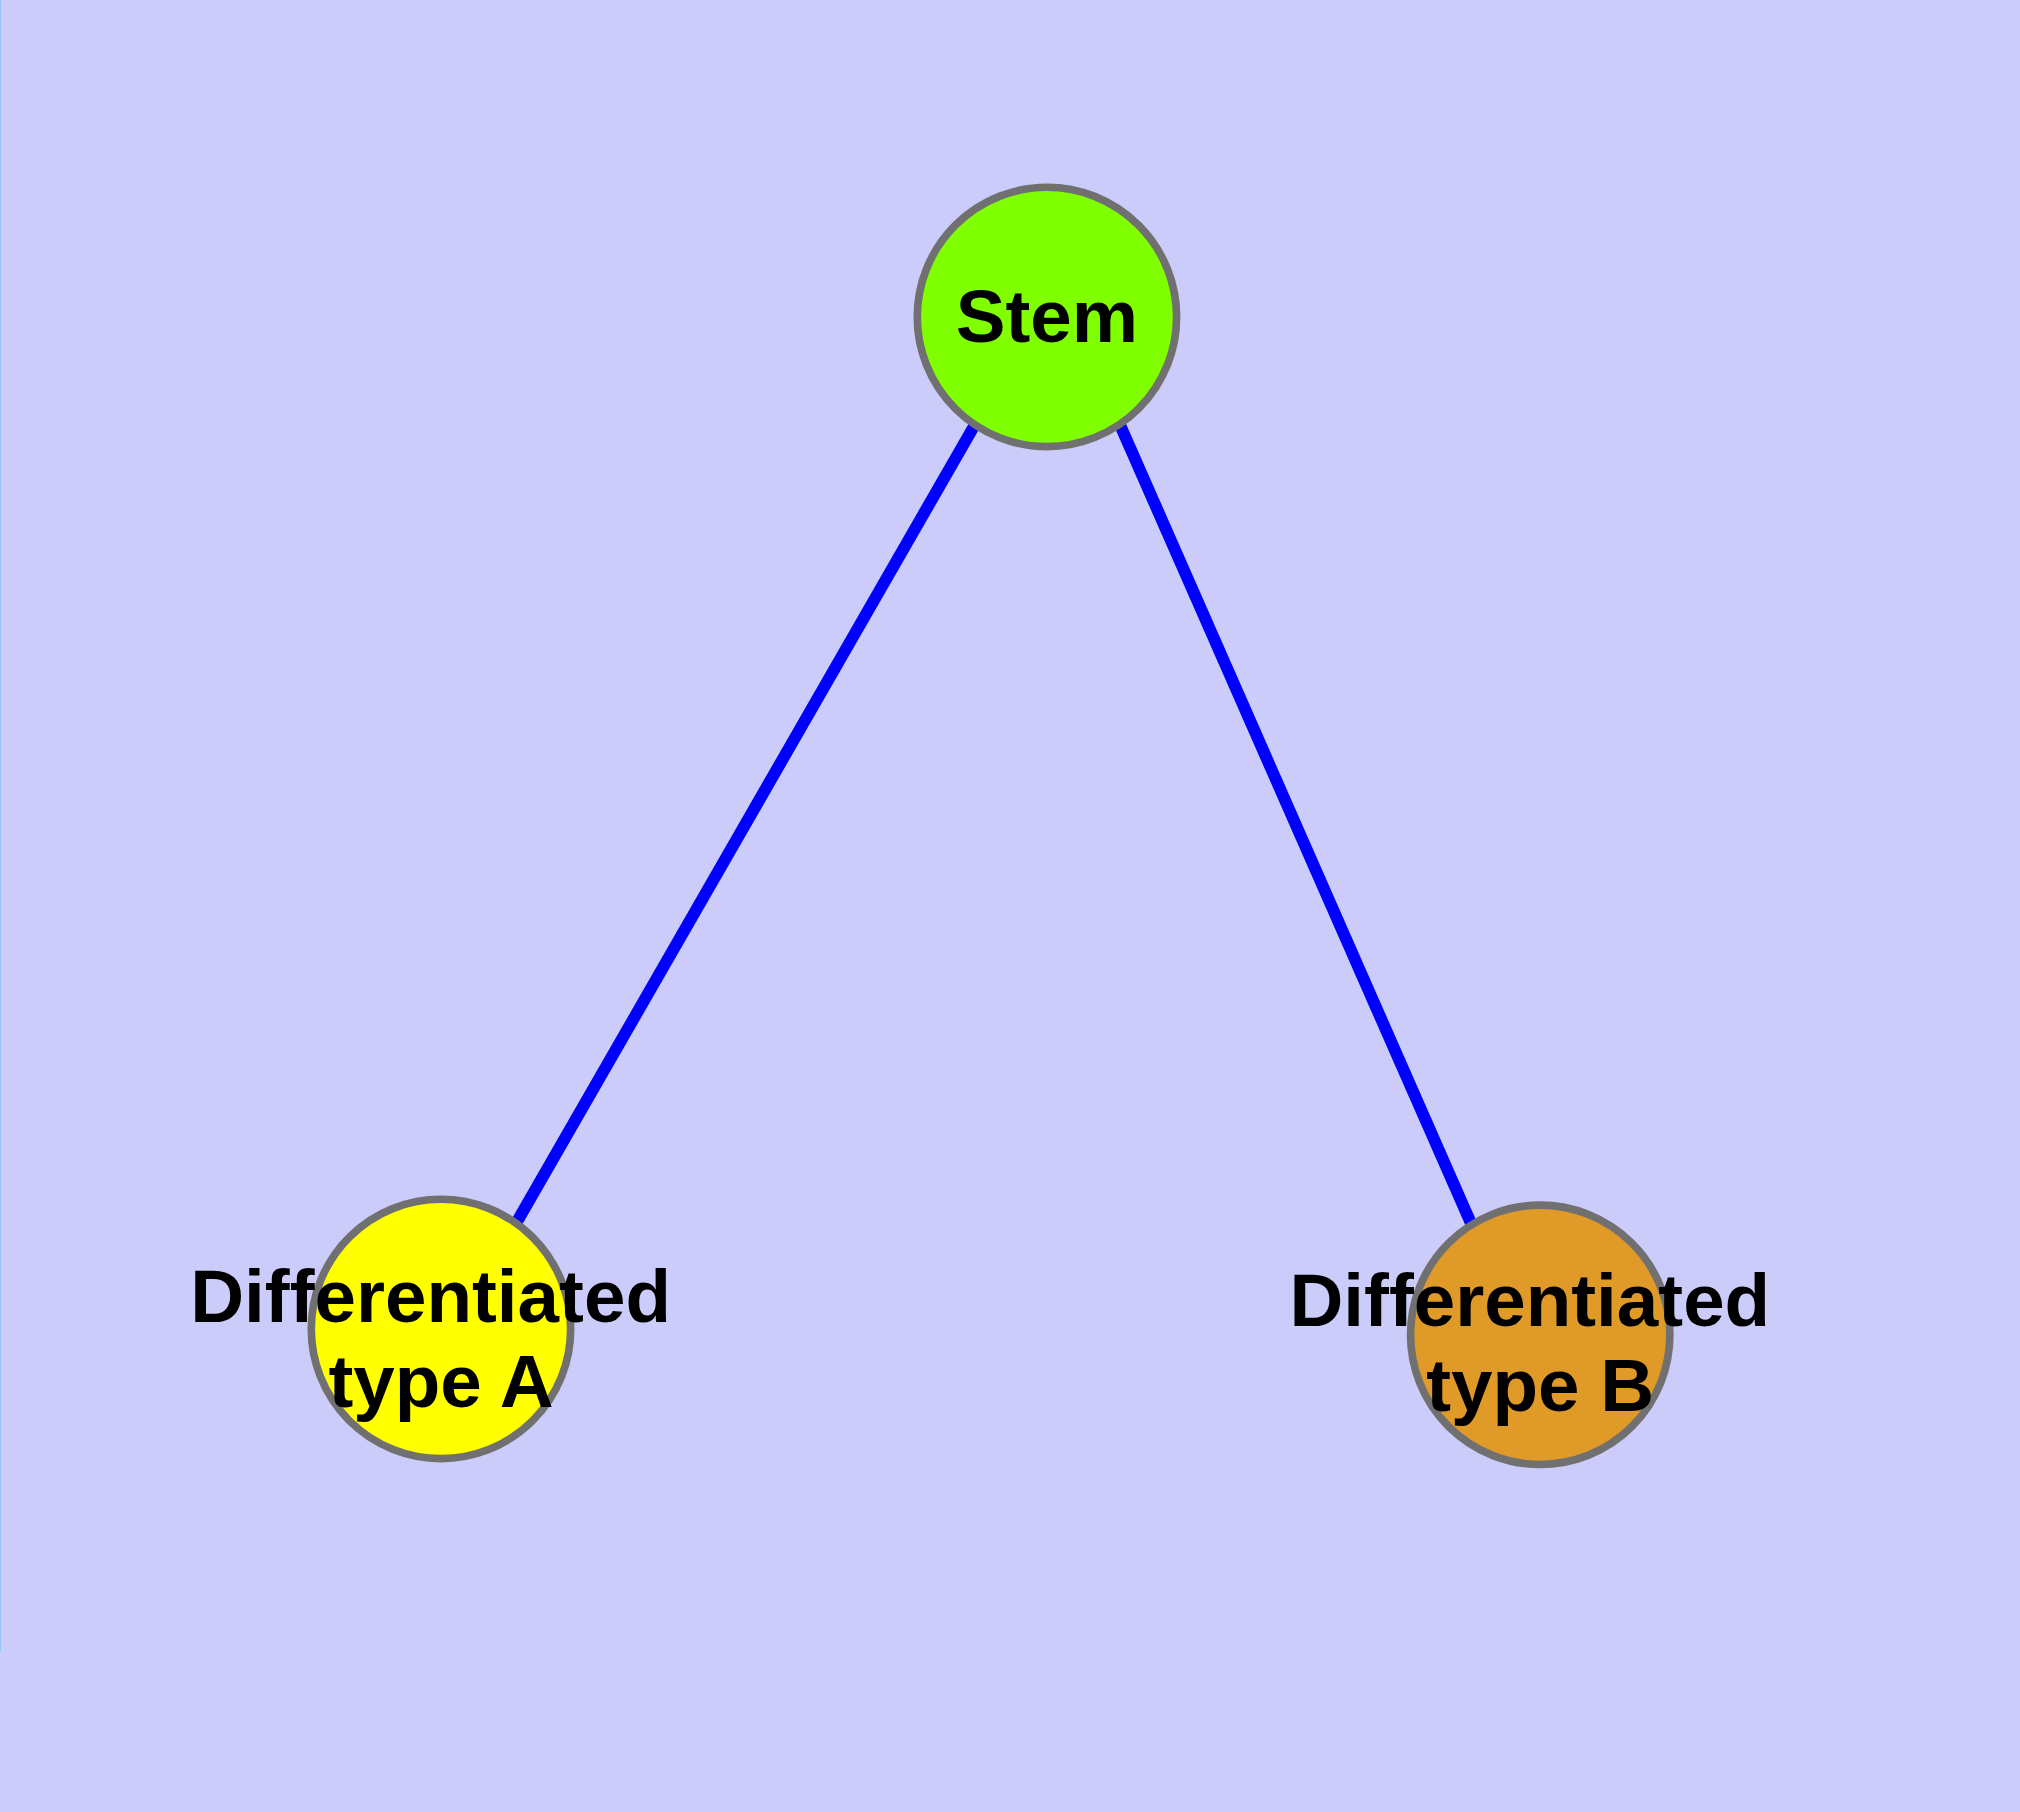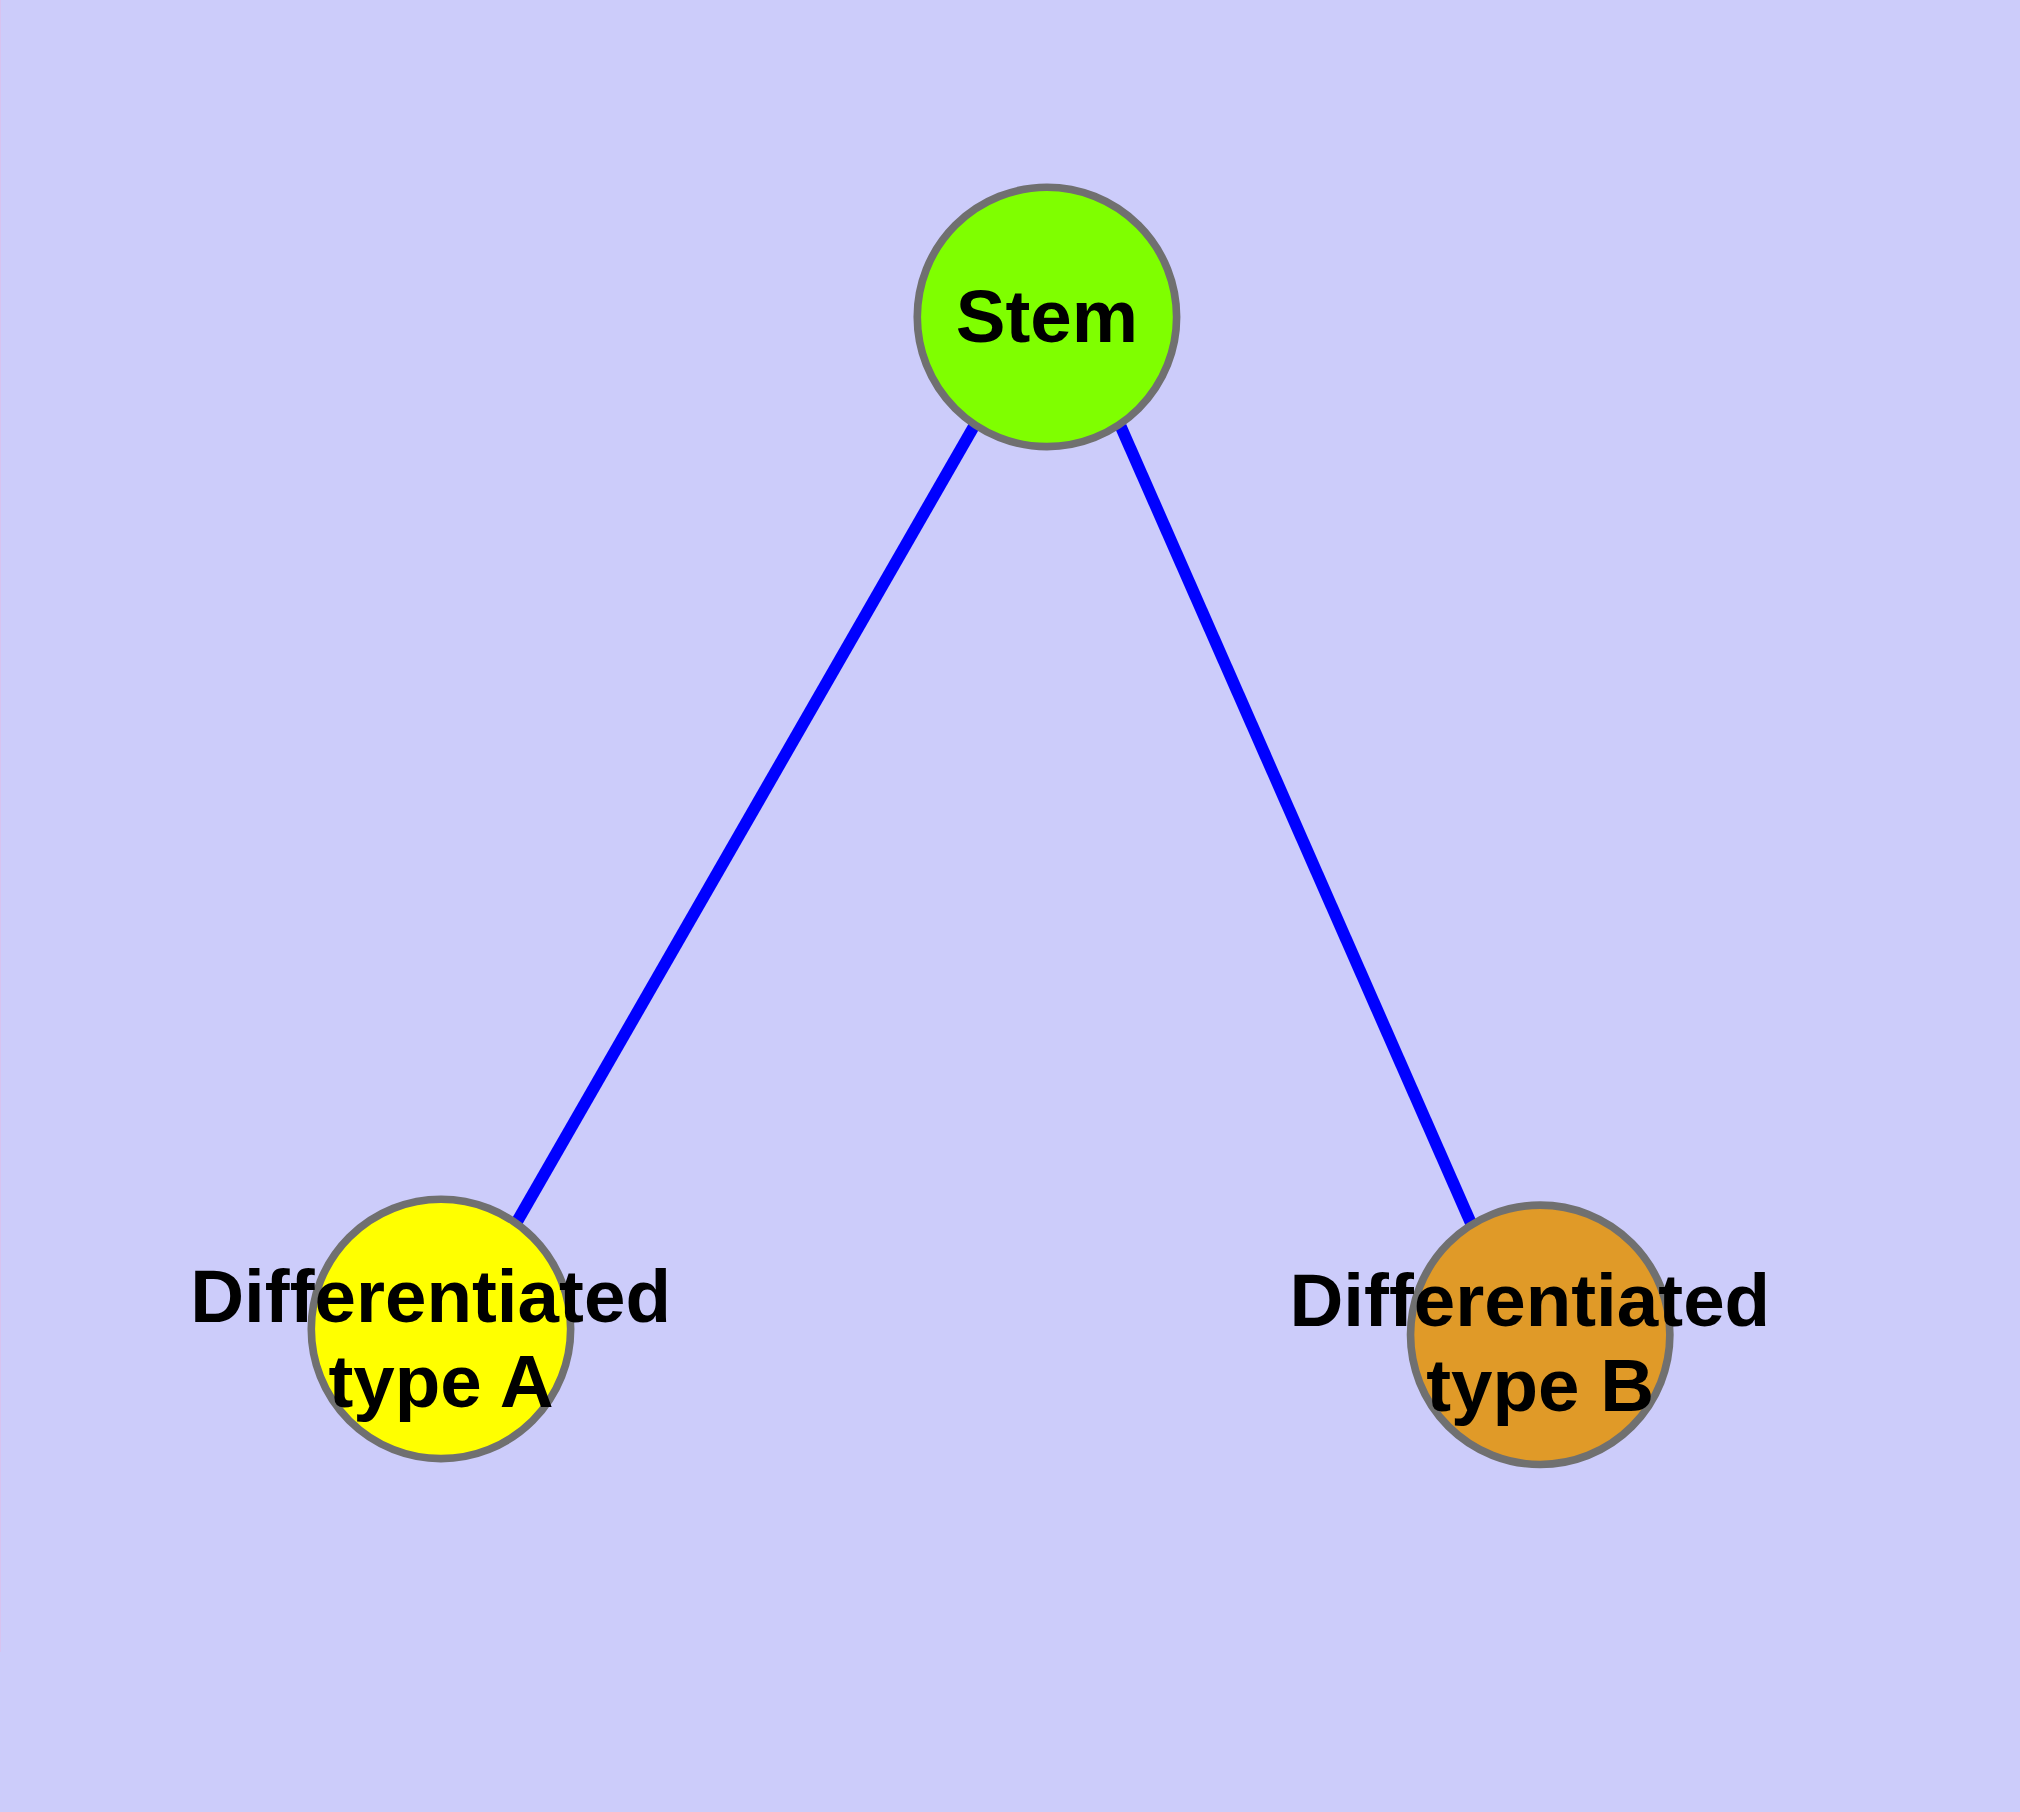--- a/index.html
+++ b/index.html
@@ -4,21 +4,21 @@
 <style>
   html, body {
     margin: 0;
     padding: 0;
     background: #ccccfa;
   }
   #stage {
     position: relative;
     width: 2021px;
     height: 1652px;
-    background: #f9a8d4;
+    background: #0ea5e9;
     overflow: hidden;
     font-family: "Liberation Sans", sans-serif;
   }
   #graph-svg {
     position: absolute;
     left: 0;
     top: 0;
     width: 2021px;
     height: 1812px;
     display: block;

